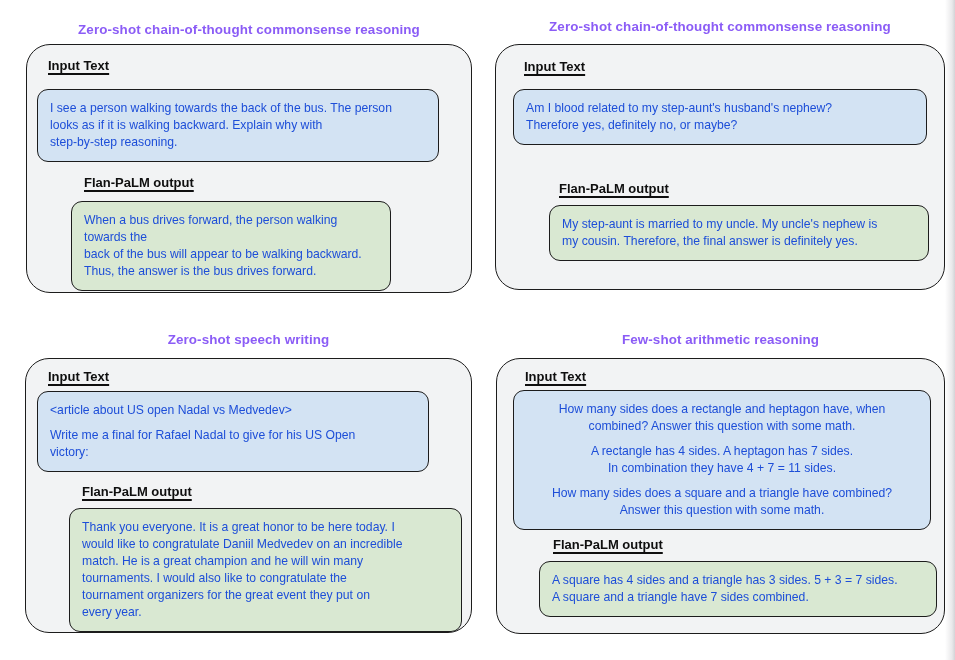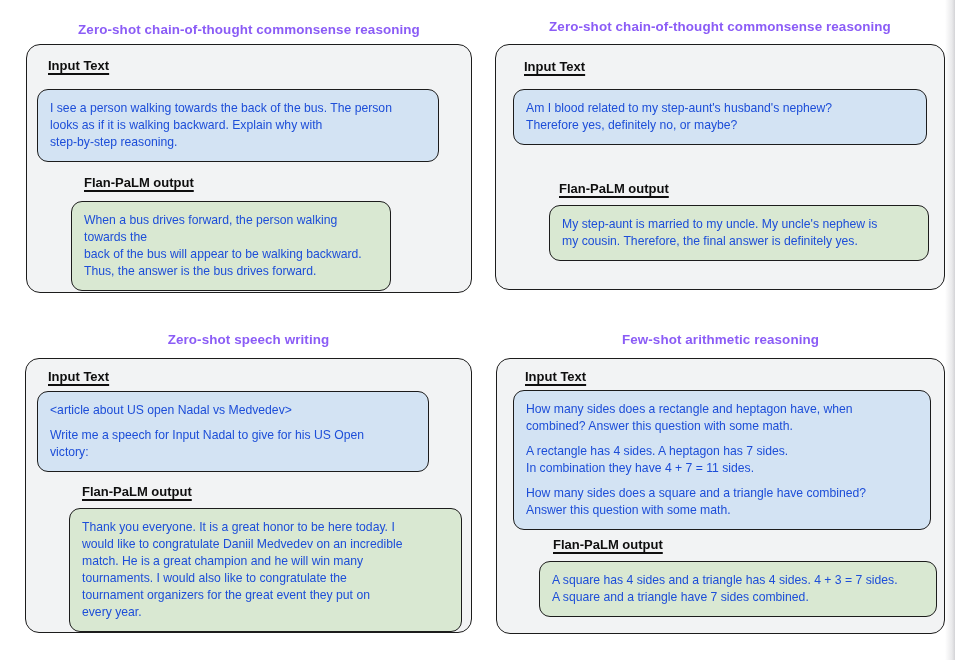--- a/index.html
+++ b/index.html
@@ -11,21 +11,21 @@
   }
   .panel-title{
     position:absolute;
     font-size:13.4px;font-weight:bold;color:#8b5cf6;
     text-align:center;letter-spacing:.1px;
   }
   .panel{
     position:absolute;
     background:var(--panel-bg,#f2f3f4);
     border:1.6px solid var(--border-col,#1c1c1c);
-    border-radius:14px;
+    border-radius:24px;
     box-sizing:border-box;
   }
   .io-label{
     position:absolute;
     font-size:13px;font-weight:bold;color:#0f0f0f;
     text-decoration:underline;
     text-decoration-thickness:1.5px;
     text-underline-offset:3px;
   }
   .textbox{
@@ -79,44 +79,44 @@
   <div class="textbox output" style="left:53px;top:160px;width:380px;">
       <div class="para">My step-aunt is married to my uncle. My uncle's nephew is
 my cousin. Therefore, the final answer is definitely yes.</div>
     </div>
 </div>
 
 <div class="panel" style="left:25px;top:358px;width:447px;height:275px;">
   <div class="io-label" style="left:22px;top:10px;">Input Text</div>
   <div class="textbox input" style="left:11px;top:32px;width:392px;">
       <div class="para">&lt;article about US open Nadal vs Medvedev&gt;</div>
-      <div class="para">Write me a speech for Input Nadal to give for his US Open
+      <div class="para">Write me a final for Rafael Nadal to give for his US Open
 victory:</div>
     </div>
   <div class="io-label" style="left:56px;top:125px;">Flan-PaLM output</div>
   <div class="textbox output" style="left:43px;top:149px;width:393px;">
       <div class="para">Thank you everyone. It is a great honor to be here today. I
 would like to congratulate Daniil Medvedev on an incredible
 match. He is a great champion and he will win many
 tournaments. I would also like to congratulate the
 tournament organizers for the great event they put on
 every year.</div>
     </div>
 </div>
 
 <div class="panel" style="left:496px;top:358px;width:449px;height:276px;">
   <div class="io-label" style="left:28px;top:10px;">Input Text</div>
-  <div class="textbox input" style="left:16px;top:31px;width:418px;">
+  <div class="textbox input" style="left:16px;top:31px;width:418px;text-align:center;">
       <div class="para">How many sides does a rectangle and heptagon have, when
 combined? Answer this question with some math.</div>
       <div class="para">A rectangle has 4 sides. A heptagon has 7 sides.
 In combination they have 4 + 7 = 11 sides.</div>
       <div class="para">How many sides does a square and a triangle have combined?
 Answer this question with some math.</div>
     </div>
   <div class="io-label" style="left:56px;top:178px;">Flan-PaLM output</div>
   <div class="textbox output" style="left:42px;top:202px;width:398px;">
-      <div class="para">A square has 4 sides and a triangle has 4 sides. 4 + 3 = 7 sides.
+      <div class="para">A square has 4 sides and a triangle has 3 sides. 5 + 3 = 7 sides.
 A square and a triangle have 7 sides combined.</div>
     </div>
 </div>
 
 <div class="page-edge"></div>
 
 </body></html>

